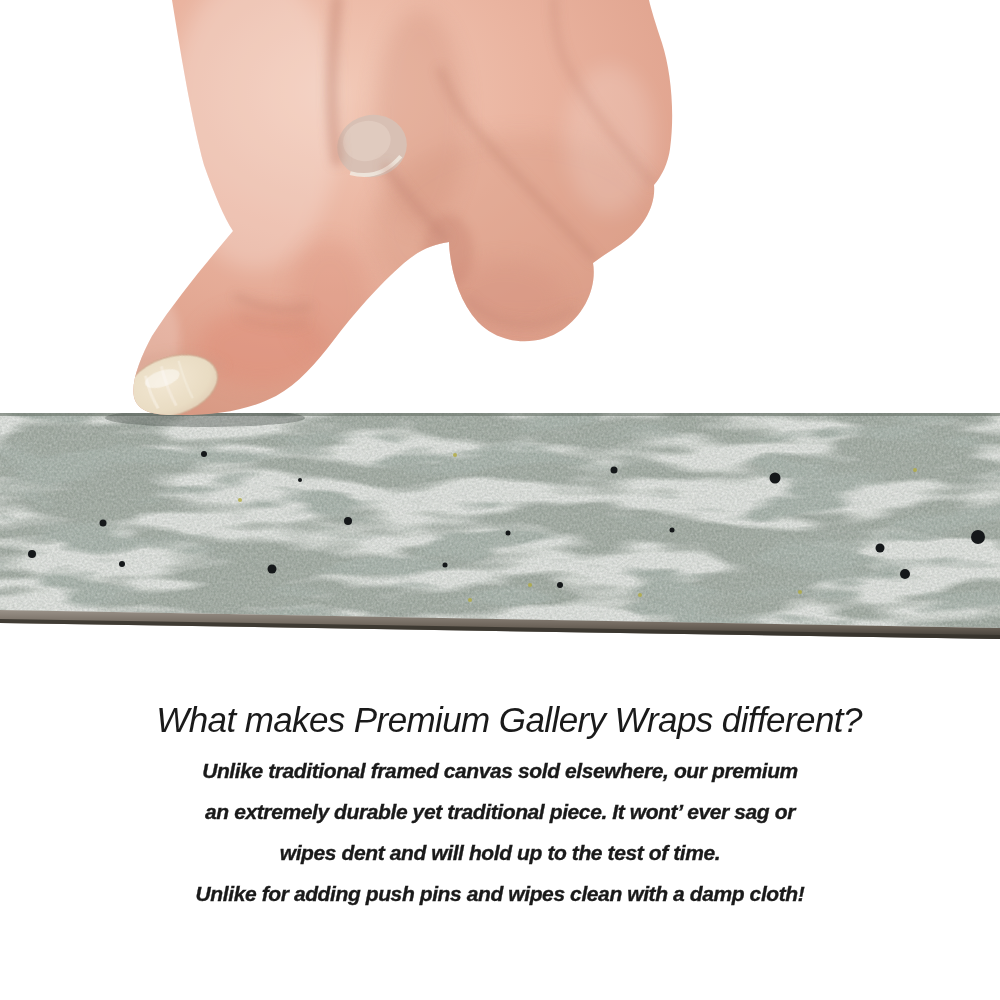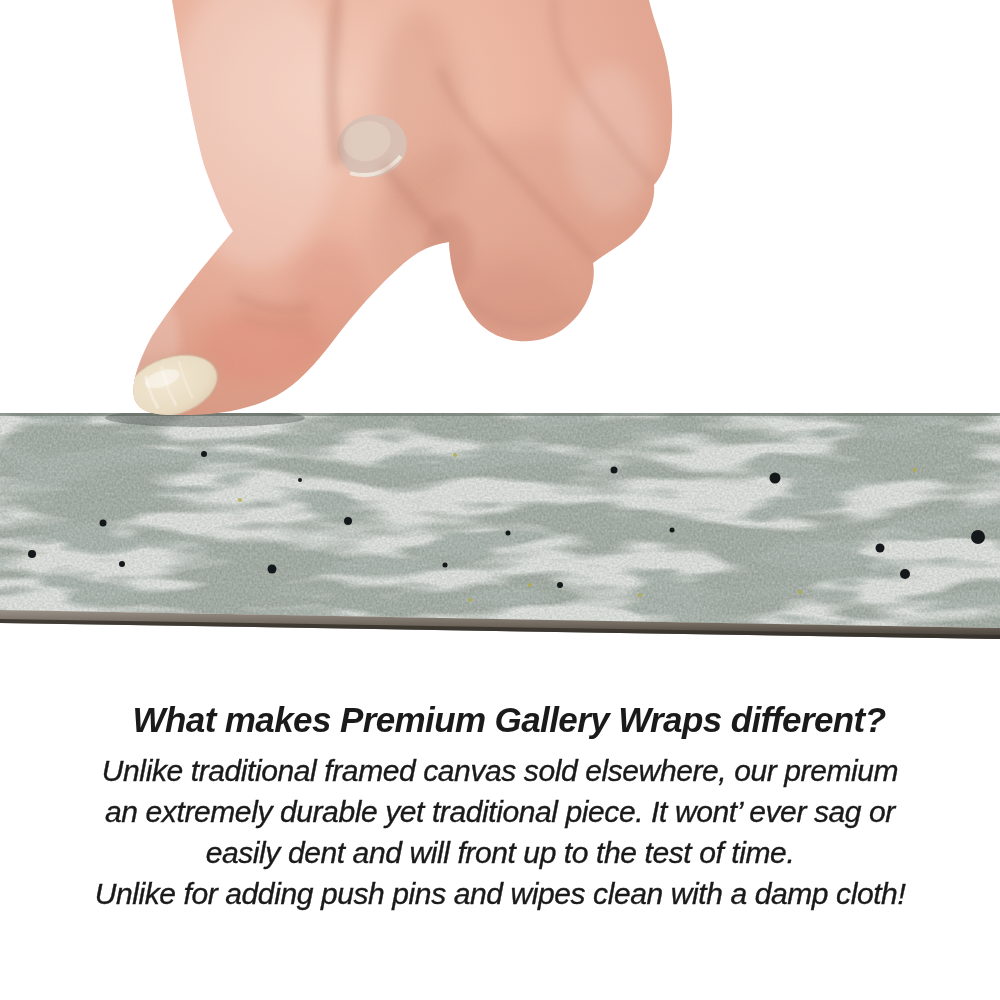--- a/index.html
+++ b/index.html
@@ -7,26 +7,26 @@
     position:relative;width:1000px;height:1000px;background:#ffffff;
     overflow:hidden;font-family:"Liberation Sans",sans-serif;
   }
   .hand-svg{position:absolute;left:0;top:0;z-index:3;}
   .strip{position:absolute;left:0;top:413px;width:1000px;height:226px;z-index:1;}
   .copy{
     position:absolute;left:0;top:698px;width:1000px;text-align:center;
     color:#1a1a1a;font-style:italic;z-index:2;
   }
   .copy .title{
-    font-size:35px;font-weight:700;letter-spacing:-0.6px;line-height:44px;
+    font-size:35px;font-weight:400;letter-spacing:-0.6px;line-height:44px;
     margin:0 0 8px 0;
     padding-left:18px;
   }
   .copy .line{
-    font-size:30px;font-weight:400;letter-spacing:-0.4px;line-height:41px;
+    font-size:21px;font-weight:700;letter-spacing:-0.4px;line-height:41px;
     -webkit-text-stroke:0.35px currentColor;
   }
 </style>
 </head>
 <body>
 
 <div class="stage">
 
   <svg class="hand-svg" width="1000" height="430" viewBox="0 0 1000 430">
     <defs>
@@ -188,17 +188,17 @@
         <polygon points="0,197 1000,215 1000,226 0,210" fill="url(#edgeGrad)"></polygon>
         <polygon points="0,206 1000,222 1000,226 0,210" fill="#36322c" opacity="0.85"></polygon>
       </g>
     </svg>
   </div>
 
   <div class="copy">
     <div class="title">What makes Premium Gallery Wraps different?</div>
     <div class="line">Unlike traditional framed canvas sold elsewhere, our premium</div>
     <div class="line">an extremely durable yet traditional piece. It wont’ ever sag or</div>
-    <div class="line">easily dent and will front up to the test of time.</div>
+    <div class="line">wipes dent and will hold up to the test of time.</div>
     <div class="line">Unlike for adding push pins and wipes clean with a damp cloth!</div>
   </div>
 
 </div>
 
 </body></html>

